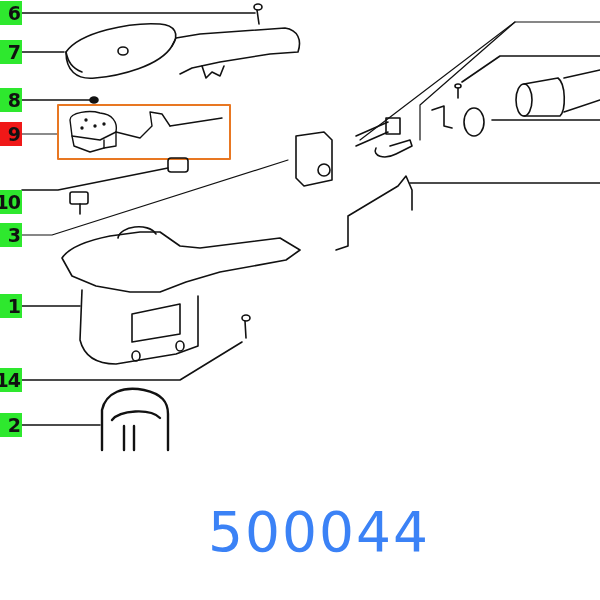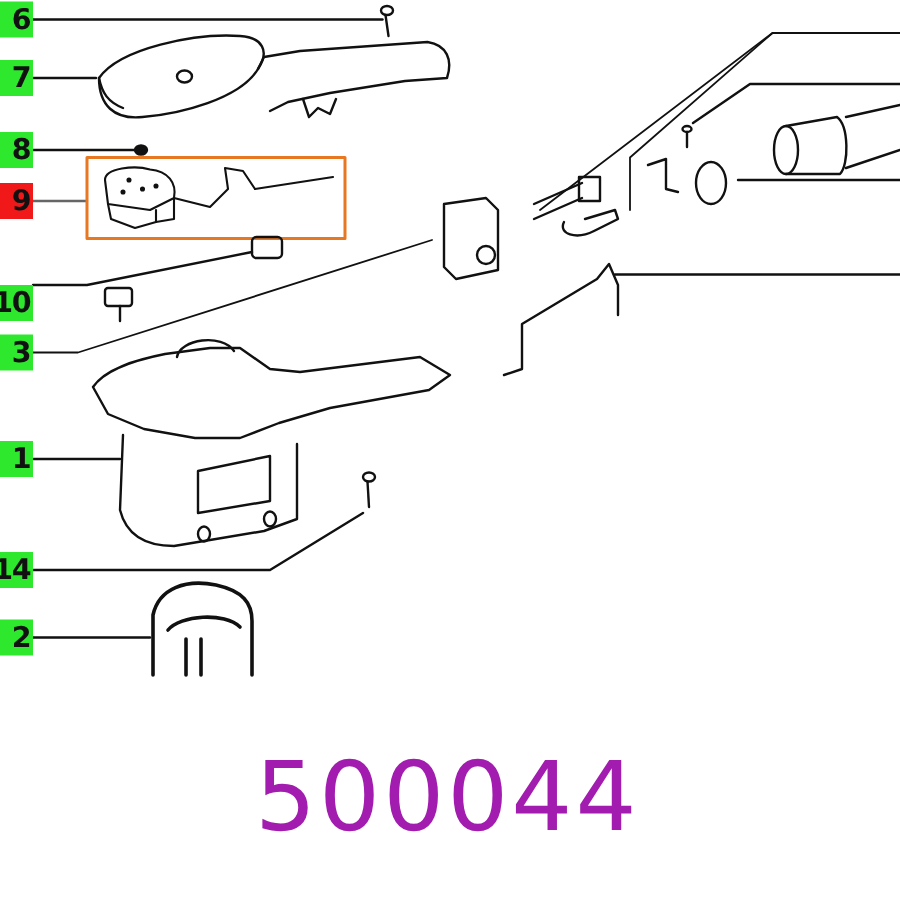--- a/index.html
+++ b/index.html
@@ -1,21 +1,21 @@
 <!DOCTYPE html>
 <html><head>
 <meta charset="utf-8">
 <style>
   html,body{margin:0;padding:0;background:#fff;}
   #stage{position:relative;width:600px;height:600px;overflow:hidden;background:#fff;font-family:"DejaVu Sans",sans-serif;}
   svg.draw{position:absolute;left:0;top:0;}
   .label{position:absolute;left:0;width:22px;height:24px;display:flex;align-items:center;justify-content:flex-end;padding-right:2px;box-sizing:border-box;font-size:19px;font-weight:bold;color:#111;letter-spacing:-1px;}
   .label.green{background:#2ee82e;}
   .label.red{background:#f01818;}
-  .partno{position:absolute;left:170px;top:496px;width:260px;text-align:left;font-family:"DejaVu Sans",sans-serif;font-size:64px;color:#a21caf;letter-spacing:2px;line-height:72px;}
+  .partno{position:absolute;left:170px;top:496px;width:260px;text-align:right;font-family:"DejaVu Sans",sans-serif;font-size:55px;color:#3b82f6;letter-spacing:2px;line-height:72px;}
 </style>
 </head>
 <body>
 
 <div id="stage">
 
   <svg class="draw" width="600" height="600" viewBox="0 0 600 600">
     <g fill="none" stroke="#111" stroke-width="1.6" stroke-linecap="round" stroke-linejoin="round">
 
       <line x1="22" y1="13" x2="255" y2="13"></line>

